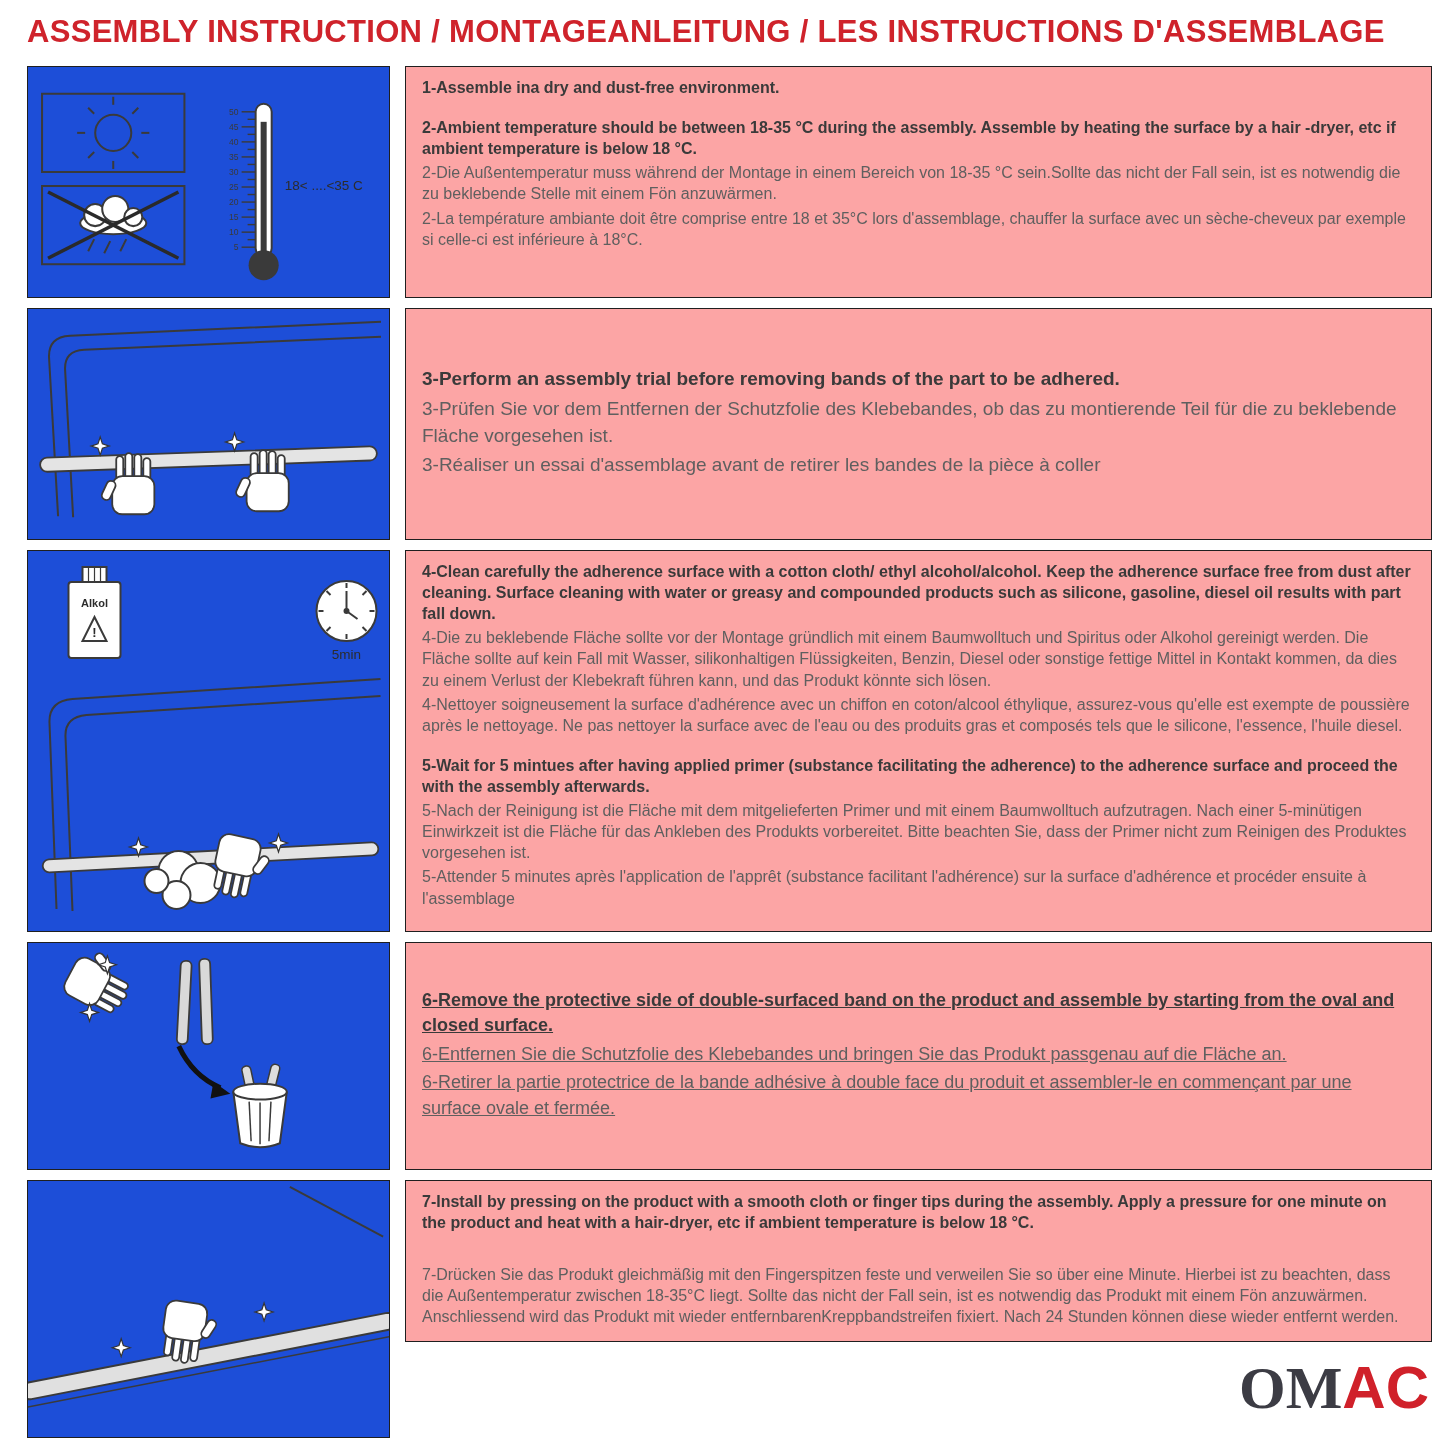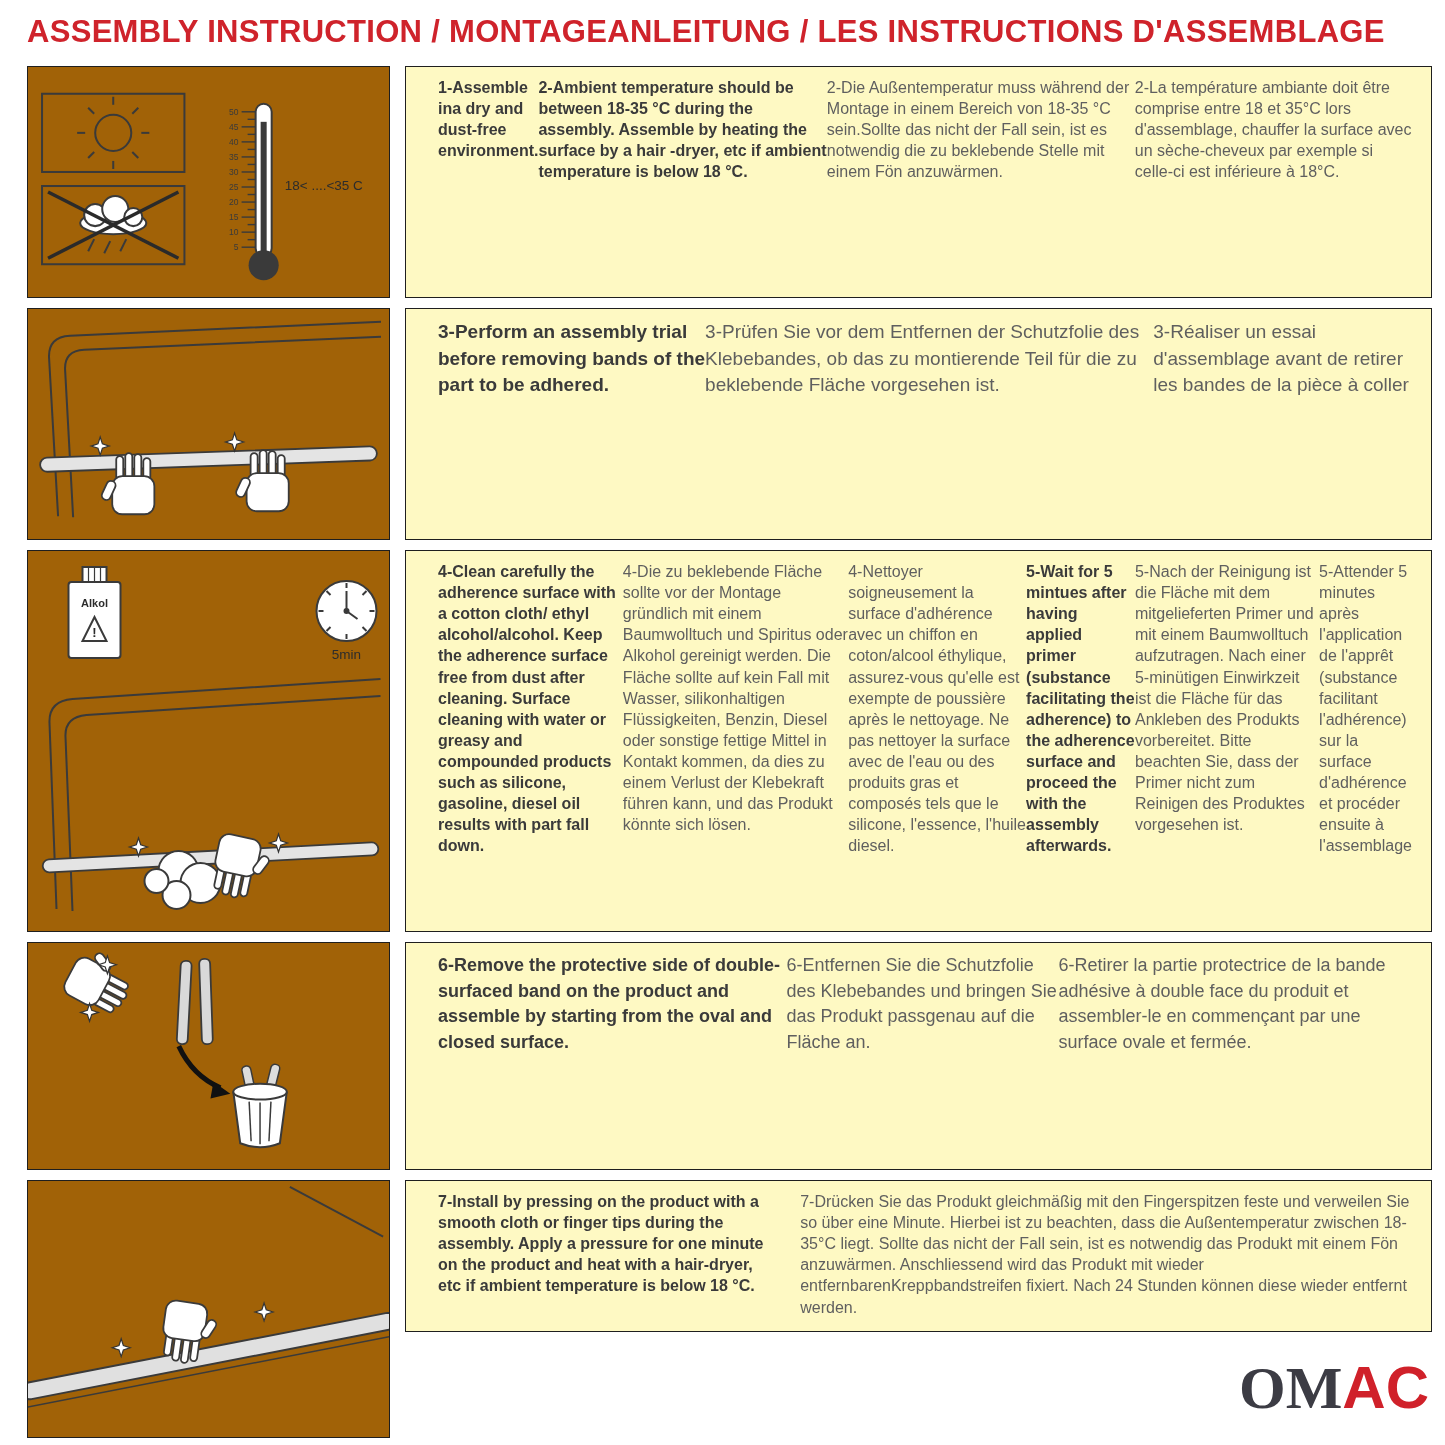--- a/index.html
+++ b/index.html
@@ -10,34 +10,34 @@
     --text-muted:#5f5f5f;
     --line:#1f1f1f;
   }
   *{box-sizing:border-box;}
   html,body{margin:0;padding:0;background:#fff;}
   body{width:1445px;height:1445px;font-family:"Liberation Sans",sans-serif;overflow:hidden;}
   .page{position:relative;width:1445px;height:1426px;padding:10px 13px 0 27px;}
   .title{color:var(--accent-red);font-size:31px;font-weight:800;letter-spacing:.3px;margin:4px 0 16px 0;white-space:nowrap;}
   .row{display:flex;gap:15px;margin-bottom:10px;align-items:stretch;}
   .row.top-align{align-items:flex-start;}
-  .img-panel{flex:0 0 363px;width:363px;border:1.6px solid var(--line);background:#a16207;overflow:hidden;}
+  .img-panel{flex:0 0 363px;width:363px;border:1.6px solid var(--line);background:#1d4ed8;overflow:hidden;}
   .img-panel svg{display:block;width:100%;height:100%;}
-  .text-panel{flex:1;border:1.6px solid var(--line);background:#fef9c3;padding:10px 18px 10px 32px;display:flex;}
-  .text-panel.center{justify-content:space-between;}
+  .text-panel{flex:1;border:1.6px solid var(--line);background:#fca5a5;padding:10px 18px 10px 16px;display:flex;flex-direction:column;}
+  .text-panel.center{justify-content:center;}
   .text-panel p{margin:0 0 3px 0;line-height:1.32;}
   .en{font-weight:700;color:var(--text-bold);}
   .tr{color:var(--text-muted);}
   .gap{height:16px;flex:0 0 auto;}
   .t1{font-size:16px;}
   .t2{font-size:19px;}
   .t2 p{line-height:1.4;}
   .t3{font-size:16px;}
   .t4{font-size:18px;}
-  .t4 p{line-height:1.42;}
+  .t4 p{line-height:1.42;text-decoration:underline;}
   .t5{font-size:16px;gap:28px;}
   .h232 .img-panel{height:232px;}
   .h382 .img-panel{height:382px;}
   .h228 .img-panel{height:228px;}
   .h258 .img-panel{height:258px;}
   .logo{position:absolute;right:16px;bottom:8px;font-size:60px;font-weight:800;letter-spacing:0px;line-height:1;}
   .logo .dark{color:var(--logo-dark);font-family:Liberation Serif, serif;}
   .logo .red{color:var(--logo-red);}
   svg text{font-family:"Liberation Sans",sans-serif;}
 </style>

